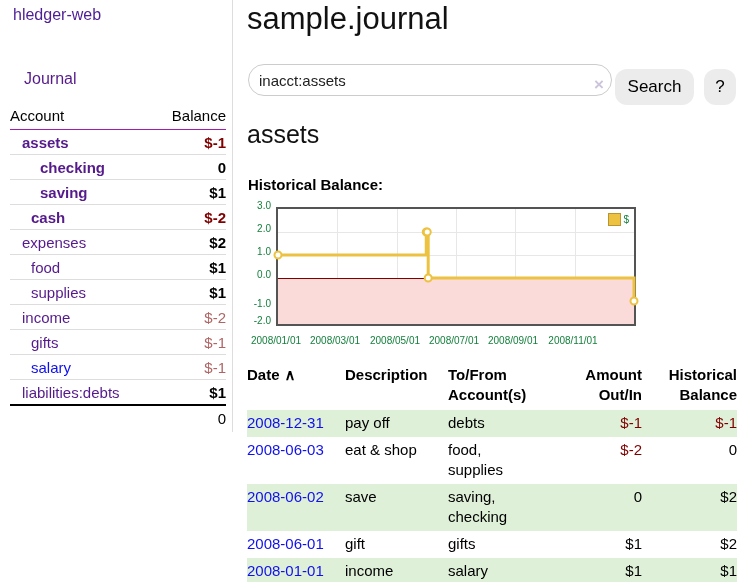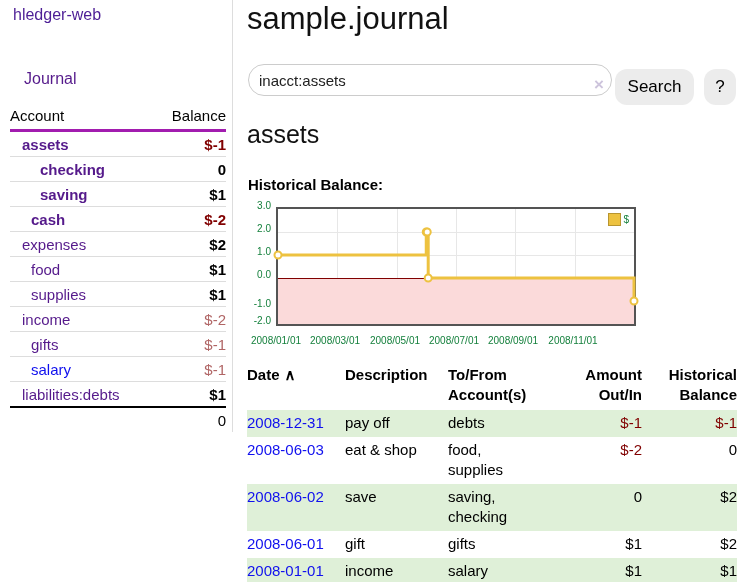--- a/index.html
+++ b/index.html
@@ -5,21 +5,21 @@
   * { box-sizing: border-box; }
   html,body { margin:0; padding:0; background:#fff; }
   body { font-family:"Liberation Sans", sans-serif; }
   .page { position:relative; width:742px; height:582px; background:#fff; overflow:hidden; }
 
   
   .sidebar { position:absolute; left:0; top:0; width:233px; height:432px; border-right:1px solid #ddd; }
   .app-title { position:absolute; left:13px; top:6px; font-size:16px; color:#4c1d95; text-decoration:none; cursor:pointer; }
   .journal-link { position:absolute; left:24px; top:70px; font-size:16px; color:#551A8B; text-decoration:none; cursor:pointer; }
   .acct-table { position:absolute; left:10px; top:104px; width:216px; border-collapse:collapse; font-size:15px; }
-  .acct-table th { font-weight:400; color:#000; text-align:left; padding:3px 0 5px; border-bottom:3px solid #a21caf; }
+  .acct-table th { font-weight:400; color:#000; text-align:left; padding:3px 0 5px; border-bottom:1px solid #a21caf; }
   .acct-table th.r { text-align:right; }
   .acct-table td { padding:4px 0 3px; border-top:1px solid #ddd; }
   .acct-table tr:first-child td, .acct-table tr.hdr th { border-top:none; }
   .acct-table tr:nth-child(2) td { border-top:none; }
   .acct a { text-decoration:none; color:#551A8B; cursor:pointer; }
   .acct a.blue { color:#1010EE; }
   .bold, .acct-table .bold a { font-weight:bold; }
   .ind1 { padding-left:12px !important; }
   .ind2 { padding-left:21px !important; }
   .ind3 { padding-left:30px !important; }

